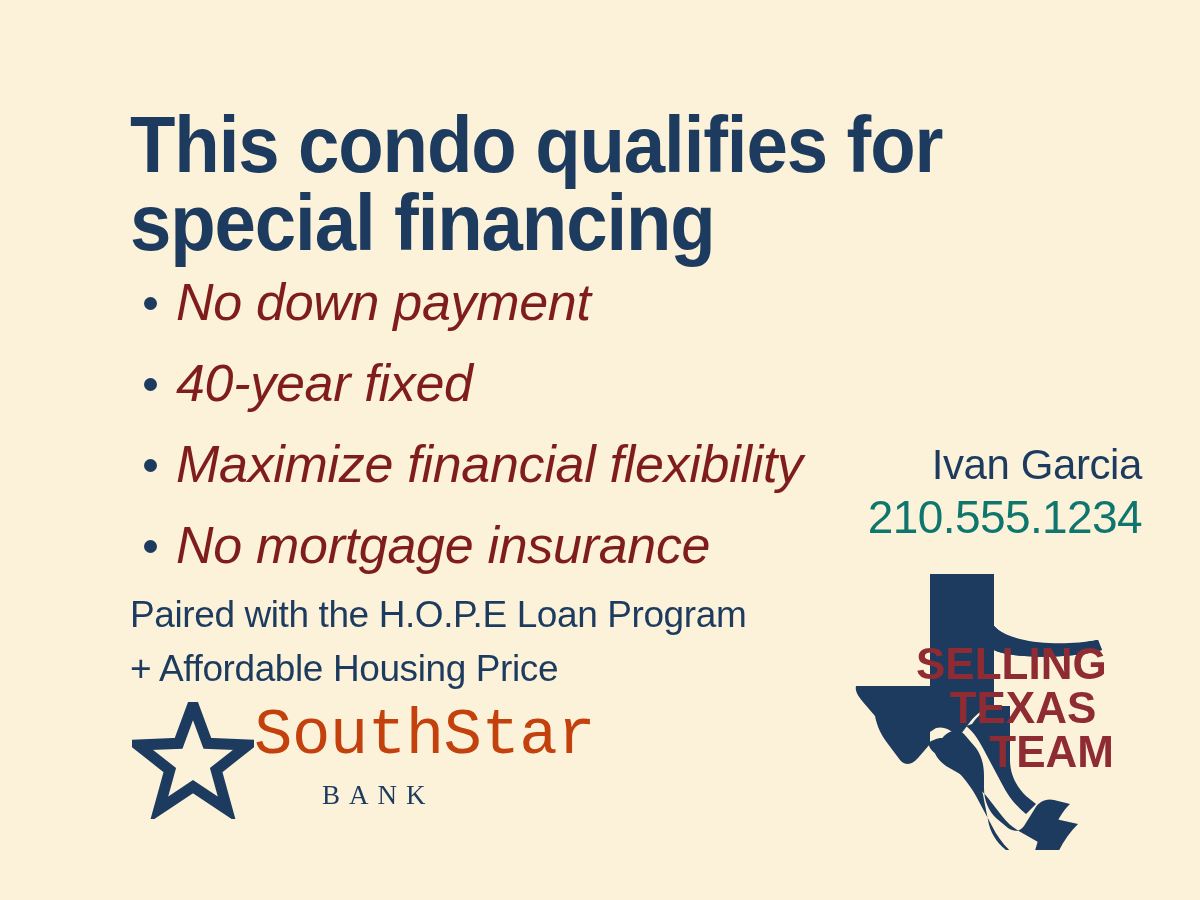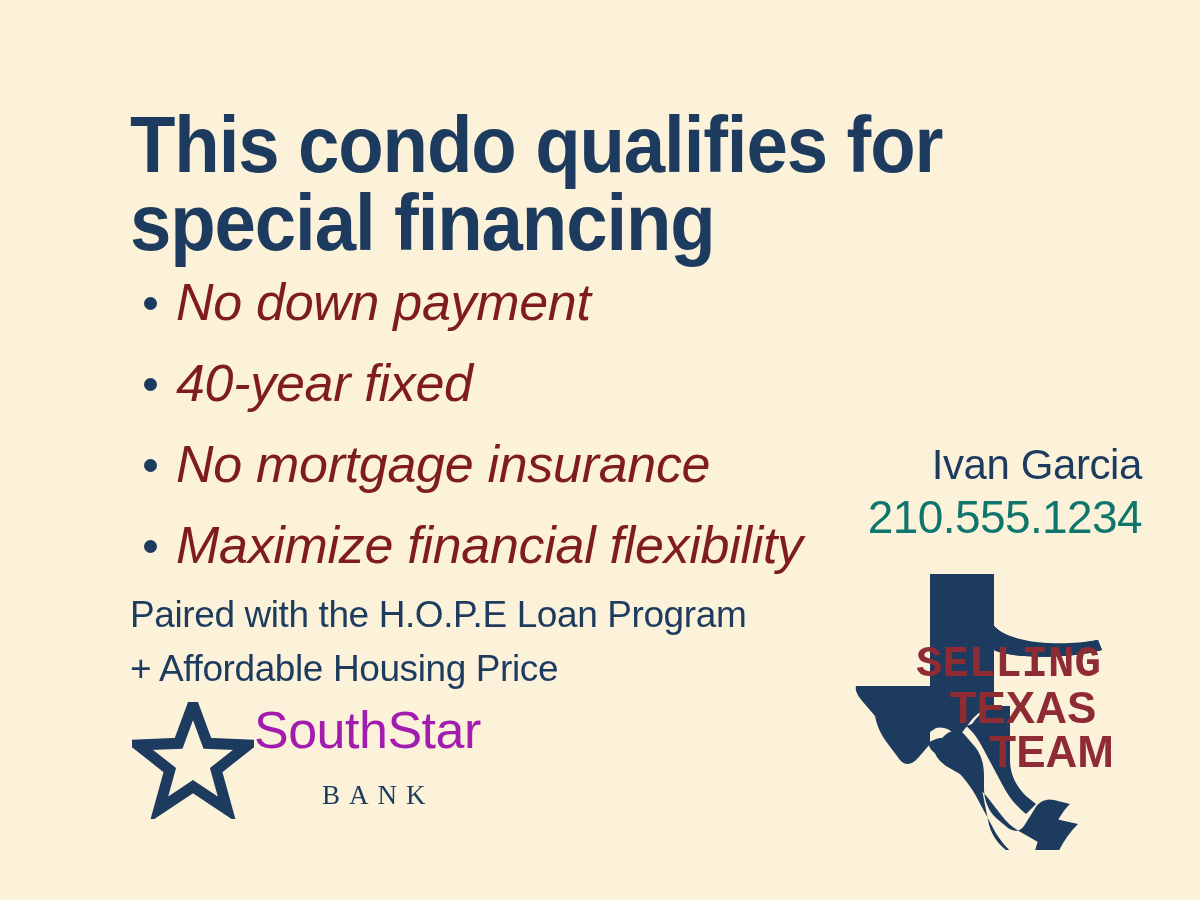--- a/index.html
+++ b/index.html
@@ -132,24 +132,24 @@
     position: absolute;
     left: 122px;
     top: 0;
     width: 280px;
     height: 130px;
   }
   #bank-logo .bank-name {
     position: absolute;
     left: 0;
     top: 8px;
-    font-family: Liberation Sans, sans-serif;
-    font-size: 52px;
+    font-family: Liberation Mono, monospace;
+    font-size: 64px;
     line-height: 1;
-    color: #a21caf;
+    color: #c2410c;
     letter-spacing: -0.5px;
     white-space: nowrap;
   }
   #bank-logo .bank-sub {
     position: absolute;
     left: 68px;
     top: 84px;
     font-family: "Liberation Serif", serif;
     font-size: 27px;
     font-weight: normal;
@@ -181,21 +181,21 @@
     font-weight: bold;
     font-size: 44px;
     line-height: 1.0;
     color: #8e2b33;
     letter-spacing: 0px;
   }
   #texas-logo .tx-text span {
     display: block;
     white-space: nowrap;
   }
-  #texas-logo .tx-l1 { text-align: left; font-family: Liberation Mono, monospace; }
+  #texas-logo .tx-l1 { text-align: left; }
   #texas-logo .tx-l2 { text-align: center; padding-left: 14px; }
   #texas-logo .tx-l3 { text-align: right; padding-right: 2px; }
 </style>
 </head>
 <body>
 
 <div id="flyer">
 
   <h1 id="headline">
     <span class="hl-line">This condo qualifies for</span>
@@ -206,25 +206,25 @@
     <li>
       <span class="dot"></span>
       <span>No down payment</span>
     </li>
     <li>
       <span class="dot"></span>
       <span>40-year fixed</span>
     </li>
     <li>
       <span class="dot"></span>
-      <span>No mortgage insurance</span>
+      <span>Maximize financial flexibility</span>
     </li>
     <li>
       <span class="dot"></span>
-      <span>Maximize financial flexibility</span>
+      <span>No mortgage insurance</span>
     </li>
   </ul>
 
   <div id="contact">
     <span class="agent-name">Ivan Garcia</span>
     <span class="agent-phone">210.555.1234</span>
   </div>
 
   <div id="program-note">
     <span>Paired with the H.O.P.E Loan Program</span>

